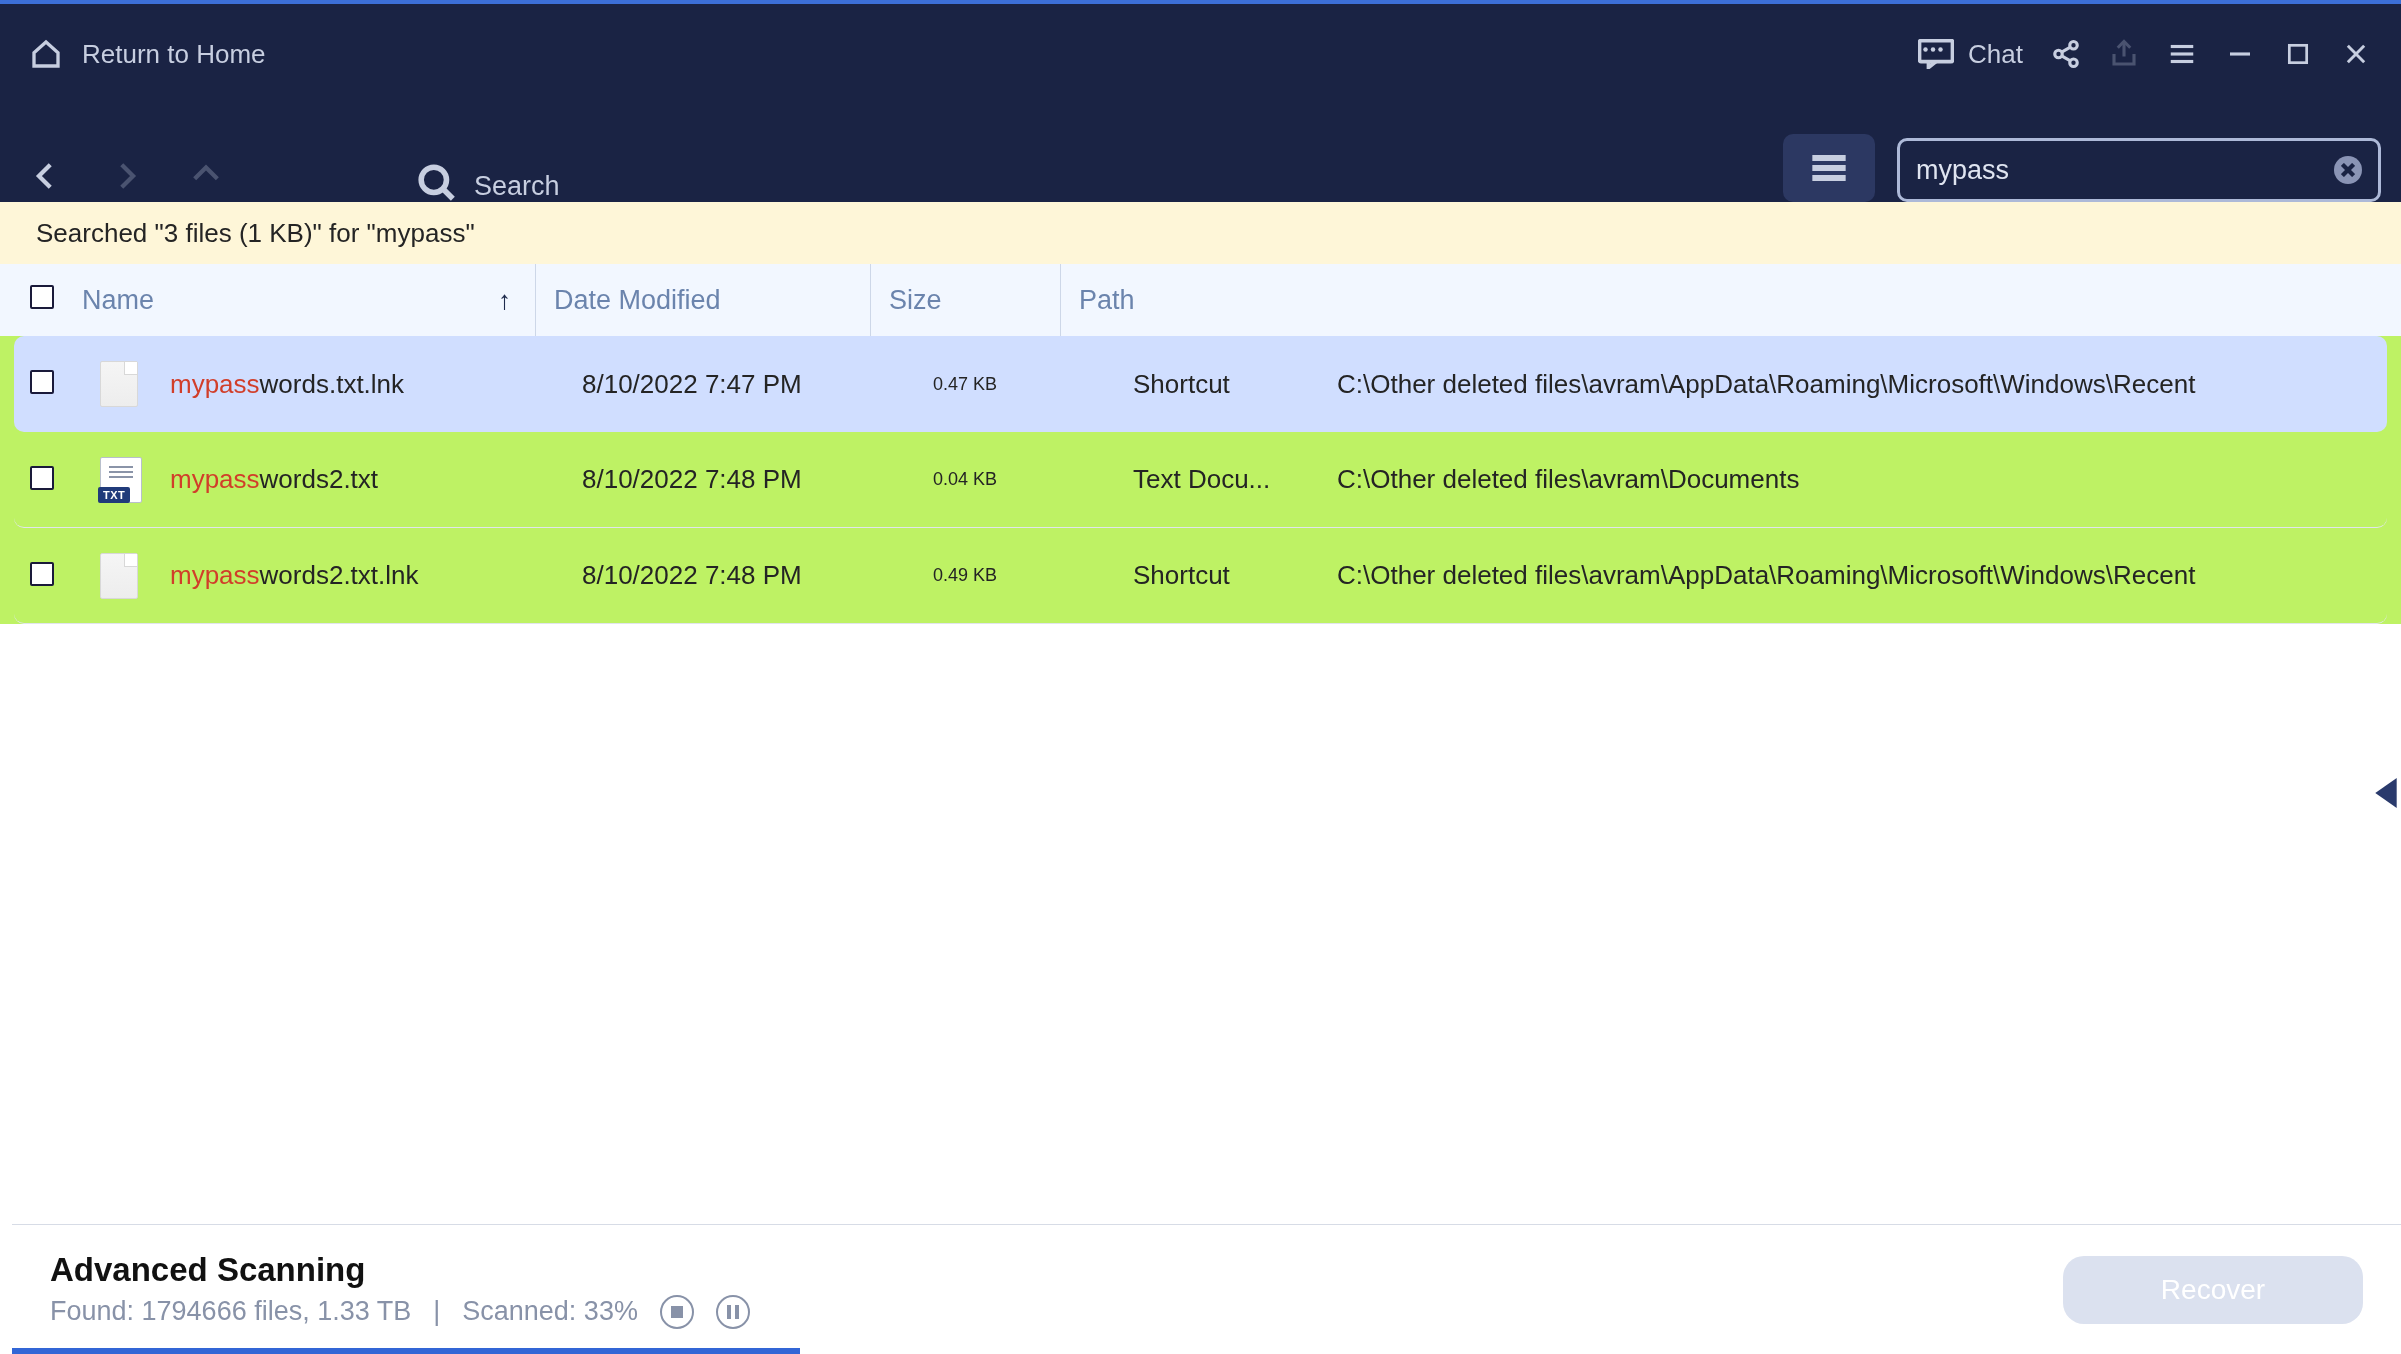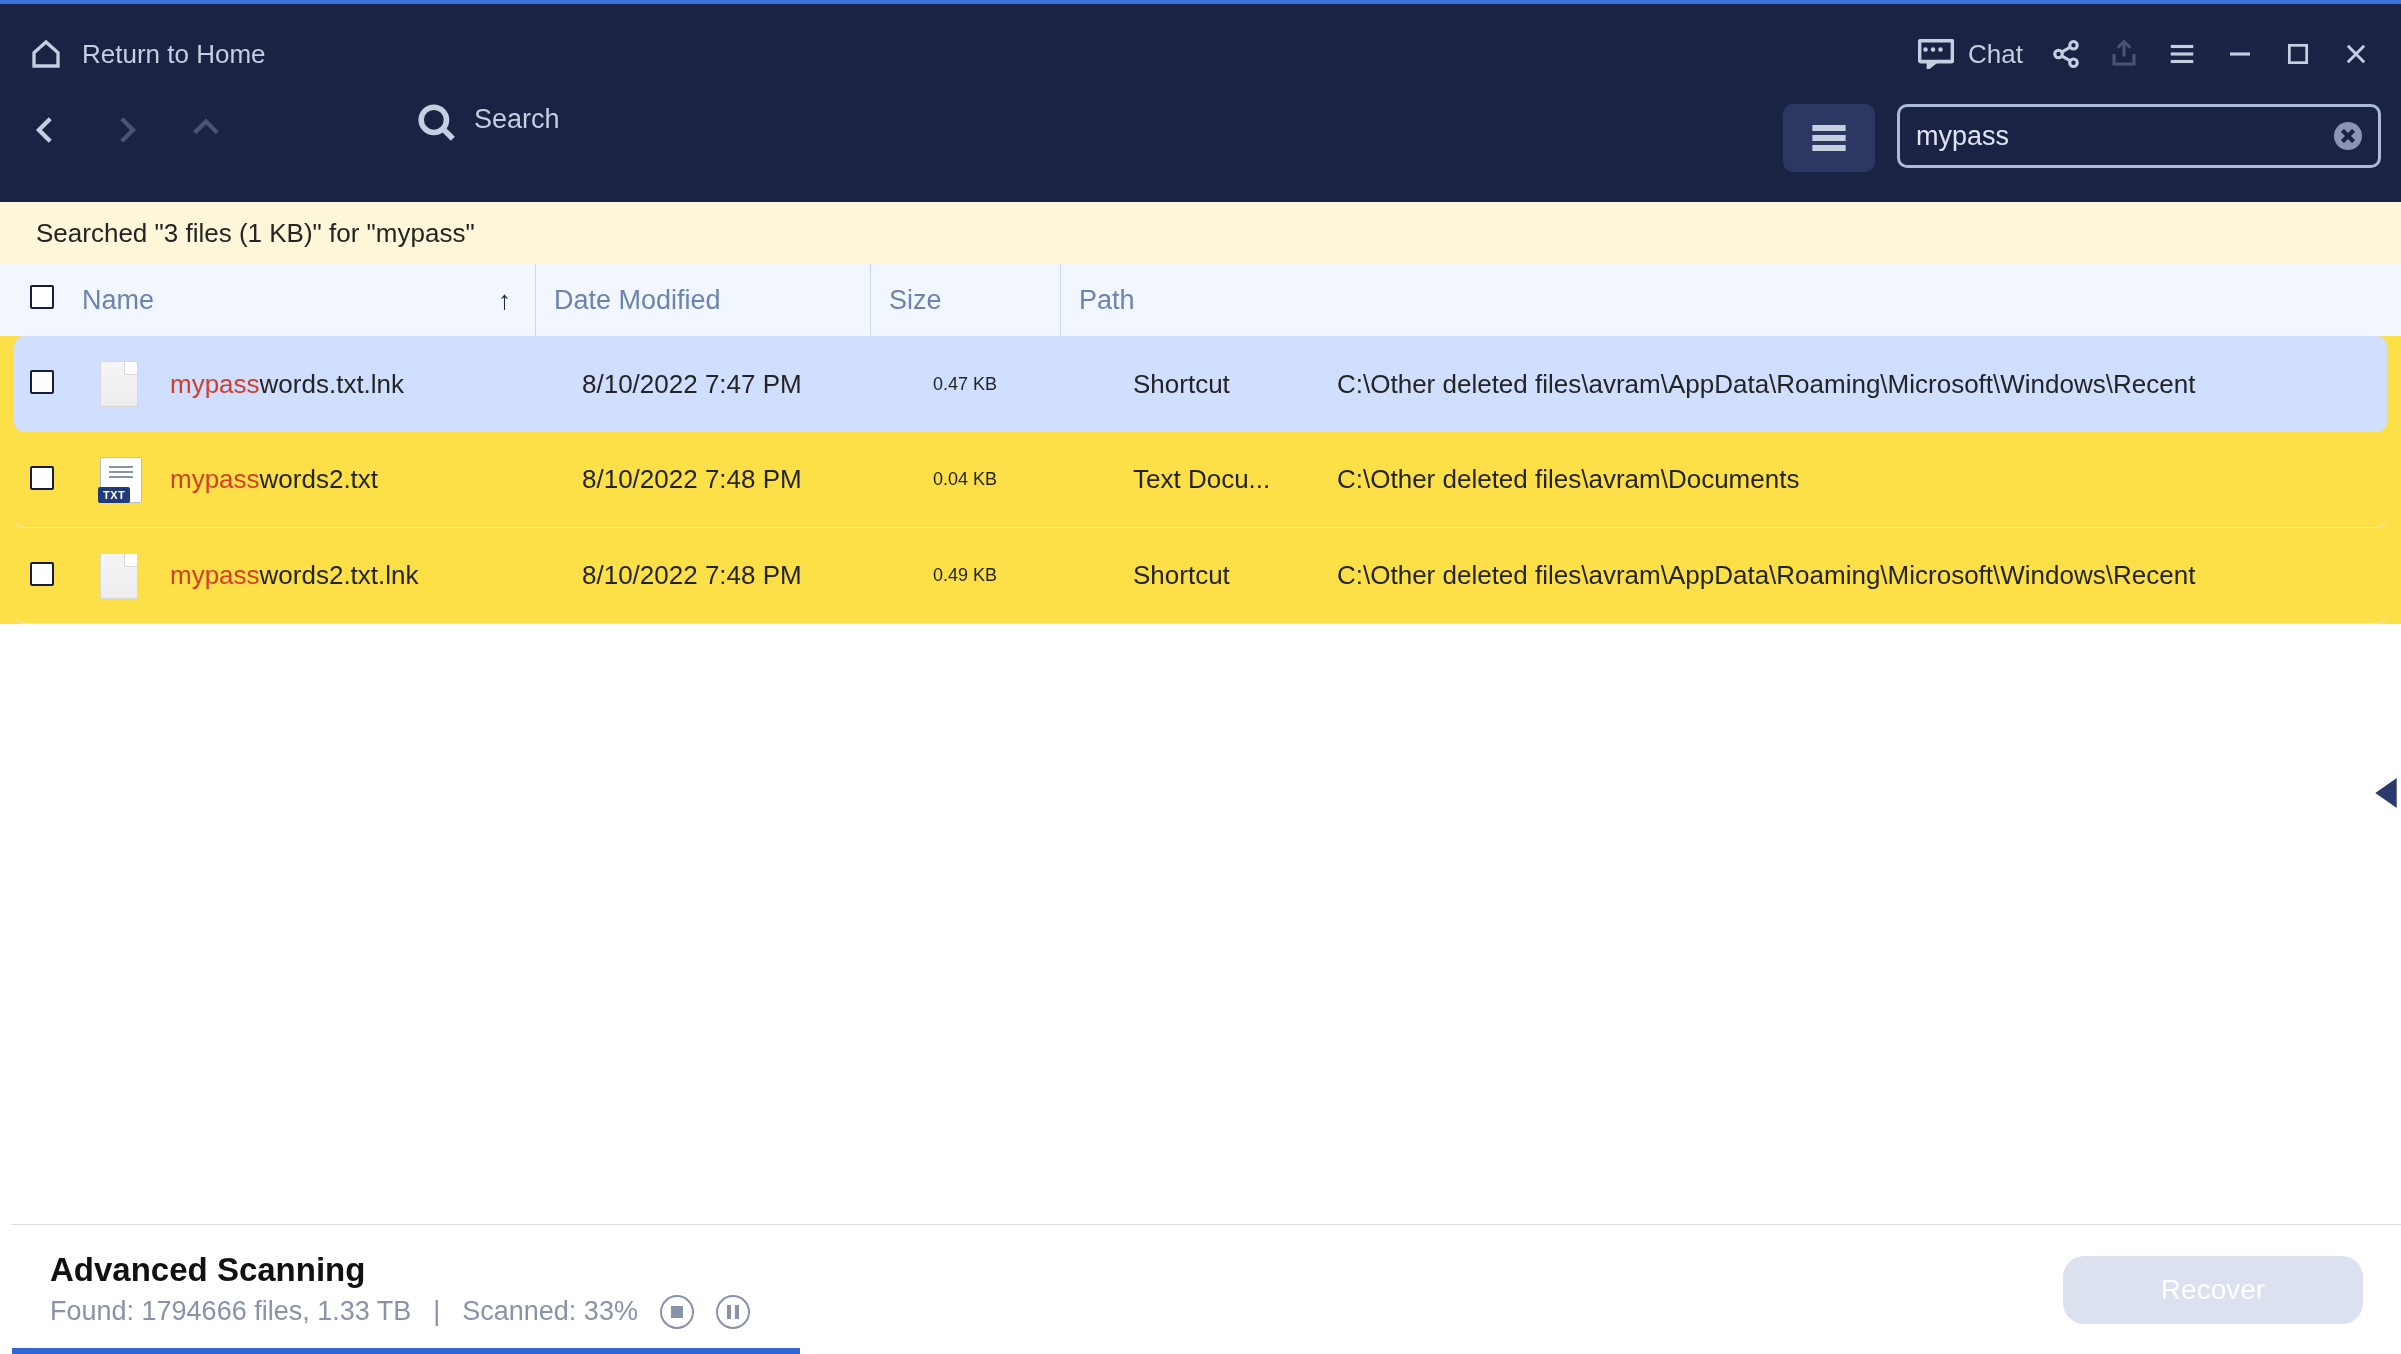--- a/index.html
+++ b/index.html
@@ -31,21 +31,21 @@
 .chat-label { color: #c7cee0; font-size: 26px; }
 .tb-icon { width: 30px; height: 30px; display: flex; align-items: center; justify-content: center; }
 .tb-icon svg { fill: none; stroke: #c7cee0; stroke-width: 2.5; }
 .disabled svg { stroke: #4a5370; }
 
 
 .toolbar {
   height: 98px;
   background: #1a2344;
   display: flex;
-  align-items: flex-start;
+  align-items: flex-end;
   padding: 0 20px;
 }
 .nav-btn { width: 52px; height: 52px; display: flex; align-items: center; justify-content: center; margin-right: 28px; }
 .nav-btn svg { stroke: #c7cee0; stroke-width: 3; fill: none; }
 .nav-btn.disabled svg { stroke: #4a5370; }
 .search-icon-big { width: 38px; height: 38px; margin-left: 158px; margin-right: 18px; }
 .search-icon-big svg { stroke: #c7cee0; stroke-width: 3.5; fill: none; }
 .search-label { color: #c7cee0; font-size: 27px; flex: 1; }
 .toggle-btn {
   width: 92px; height: 68px;
@@ -84,21 +84,21 @@
 .status-bar {
   height: 62px;
   background: #fef6d8;
   display: flex; align-items: center;
   padding: 0 36px;
   color: #242424;
   font-size: 26px;
 }
 
 
-.table-wrap { background: #fde047; }
+.table-wrap { background: #bef264; }
 .table-header {
   height: 72px;
   background: #f2f7ff;
   display: flex; align-items: center;
   padding-left: 30px;
   color: #6b84ad;
   font-size: 27px;
 }
 .th-check { width: 34px; margin-right: 18px; }
 .th-name { width: 454px; display: flex; align-items: center; justify-content: space-between; padding-right: 24px; border-right: 1.5px solid #cdd7e8; height: 100%; }

